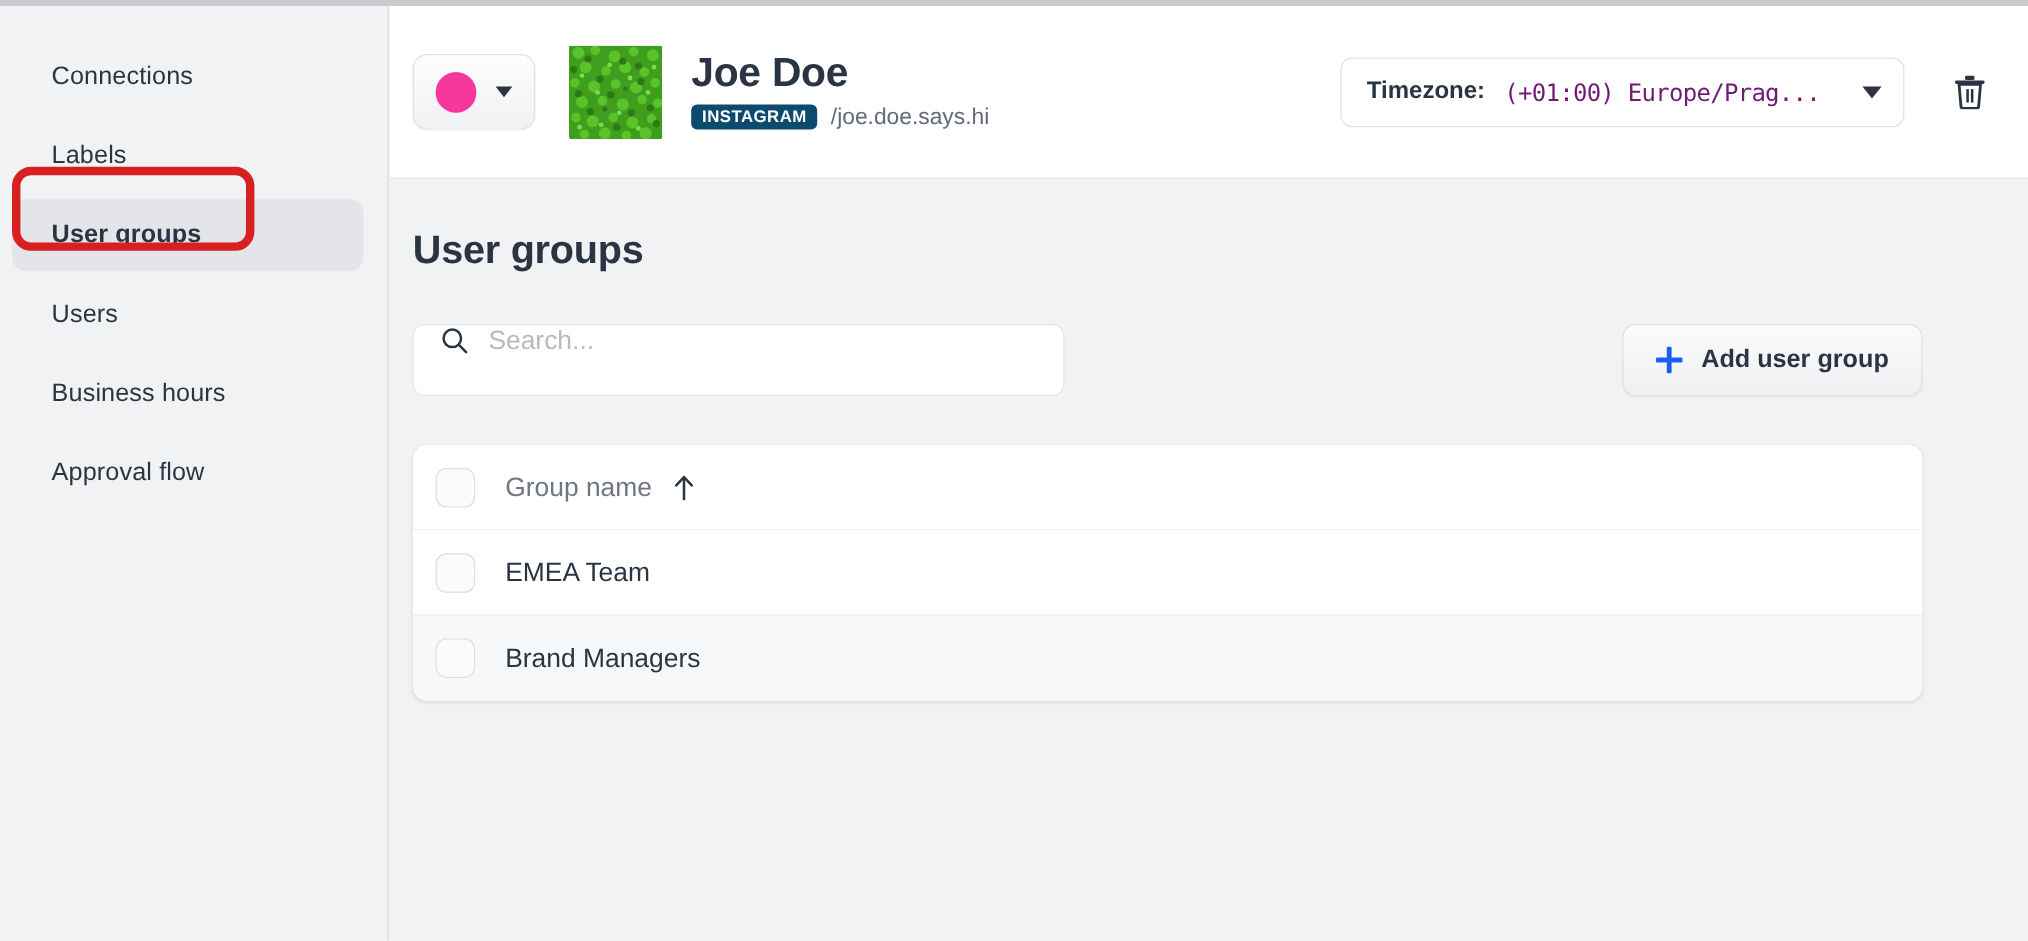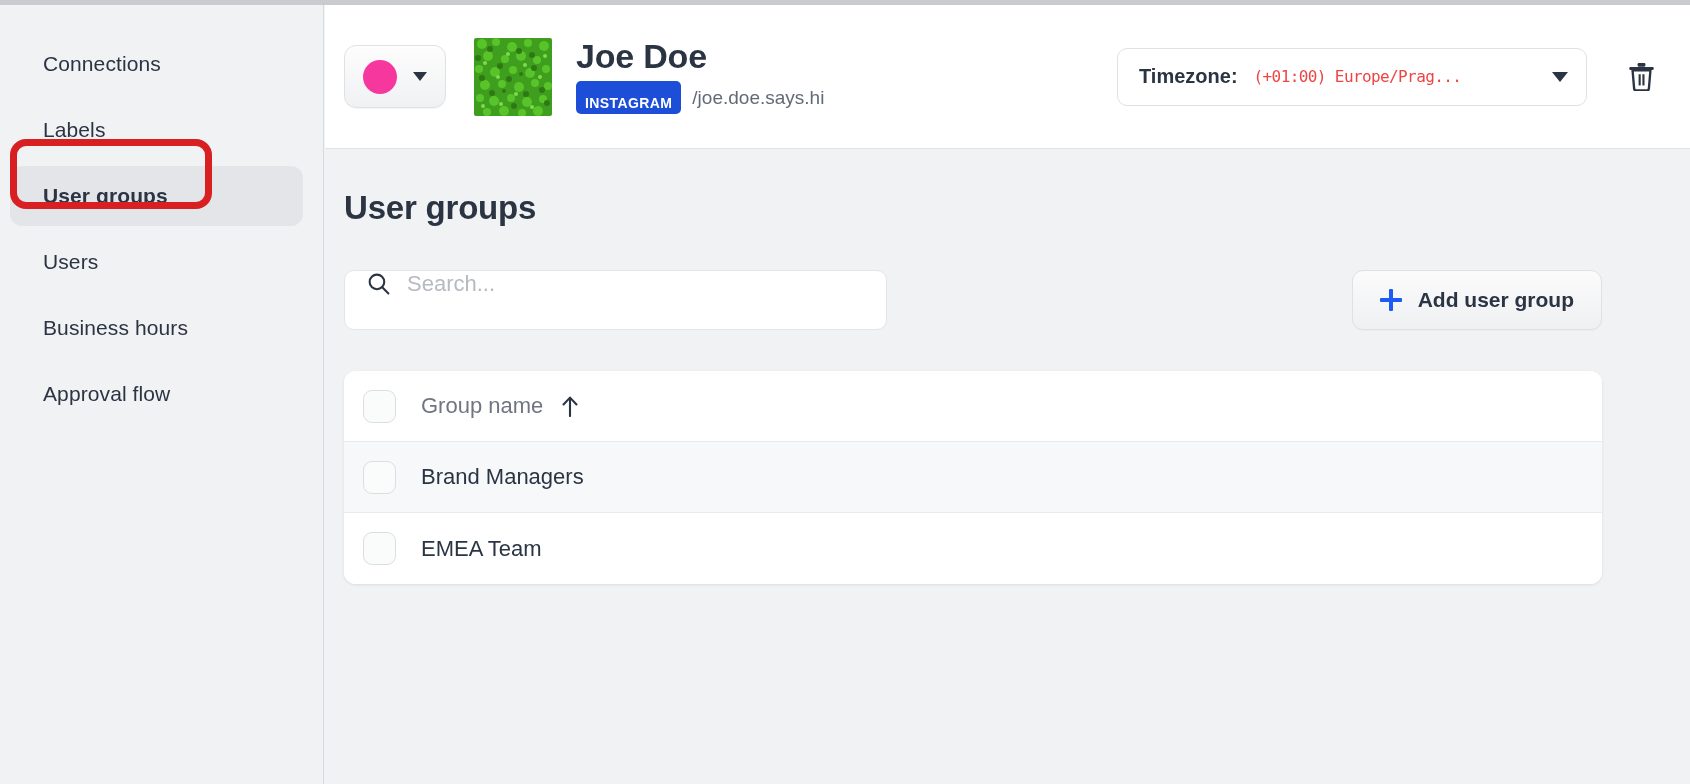--- a/index.html
+++ b/index.html
@@ -146,26 +146,26 @@
     color: #2b3443;
     line-height: 1.05;
     letter-spacing: -0.2px;
   }
   .handle-row {
     display: flex;
     align-items: center;
     gap: 11px;
   }
   .badge {
-    background: #1d4ed8;
+    background: #0c4a6e;
     color: #ffffff;
     font-size: 14px;
     font-weight: bold;
     letter-spacing: 0.4px;
-    padding: 15px 9px 4px;
+    padding: 3px 9px 4px;
     border-radius: 5px;
     line-height: 1;
   }
   .handle {
     font-size: 19px;
     color: #626a78;
   }
 
   .header-right {
     margin-left: auto;
@@ -186,22 +186,22 @@
     padding: 0 18px 0 21px;
     cursor: pointer;
     gap: 16px;
   }
   .tz-label {
     font-size: 20px;
     font-weight: bold;
     color: #2b3443;
   }
   .tz-value {
-    font-size: 16px;
-    color: #ef4444;
+    font-size: 20px;
+    color: #701a75;
     font-family: "DejaVu Sans Mono", monospace;
     letter-spacing: -0.6px;
     white-space: nowrap;
   }
   .tz-caret {
     margin-left: auto;
     width: 0; height: 0;
     border-left: 8px solid transparent;
     border-right: 8px solid transparent;
     border-top: 10px solid #2b3443;
@@ -505,26 +505,26 @@
         <span class="checkbox"></span>
         <span class="cell-name">Group name</span>
         <span class="sort-arrow">
           <svg width="20" height="22" viewBox="0 0 20 22" aria-hidden="true">
             <line x1="10" y1="21" x2="10" y2="3" stroke="#2b3443" stroke-width="2.1" stroke-linecap="round"></line>
             <polyline points="3.5,9.5 10,2.6 16.5,9.5" fill="none" stroke="#2b3443" stroke-width="2.1" stroke-linecap="round" stroke-linejoin="round"></polyline>
           </svg>
         </span>
       </div>
 
+      <div class="trow even">
+        <span class="checkbox"></span>
+        <span class="cell-name">EMEA Team</span>
+      </div>
+
       <div class="trow odd">
         <span class="checkbox"></span>
         <span class="cell-name">Brand Managers</span>
       </div>
 
-      <div class="trow even">
-        <span class="checkbox"></span>
-        <span class="cell-name">EMEA Team</span>
-      </div>
-
 
     </div>
   </main>
 </div>
 
 </body></html>

